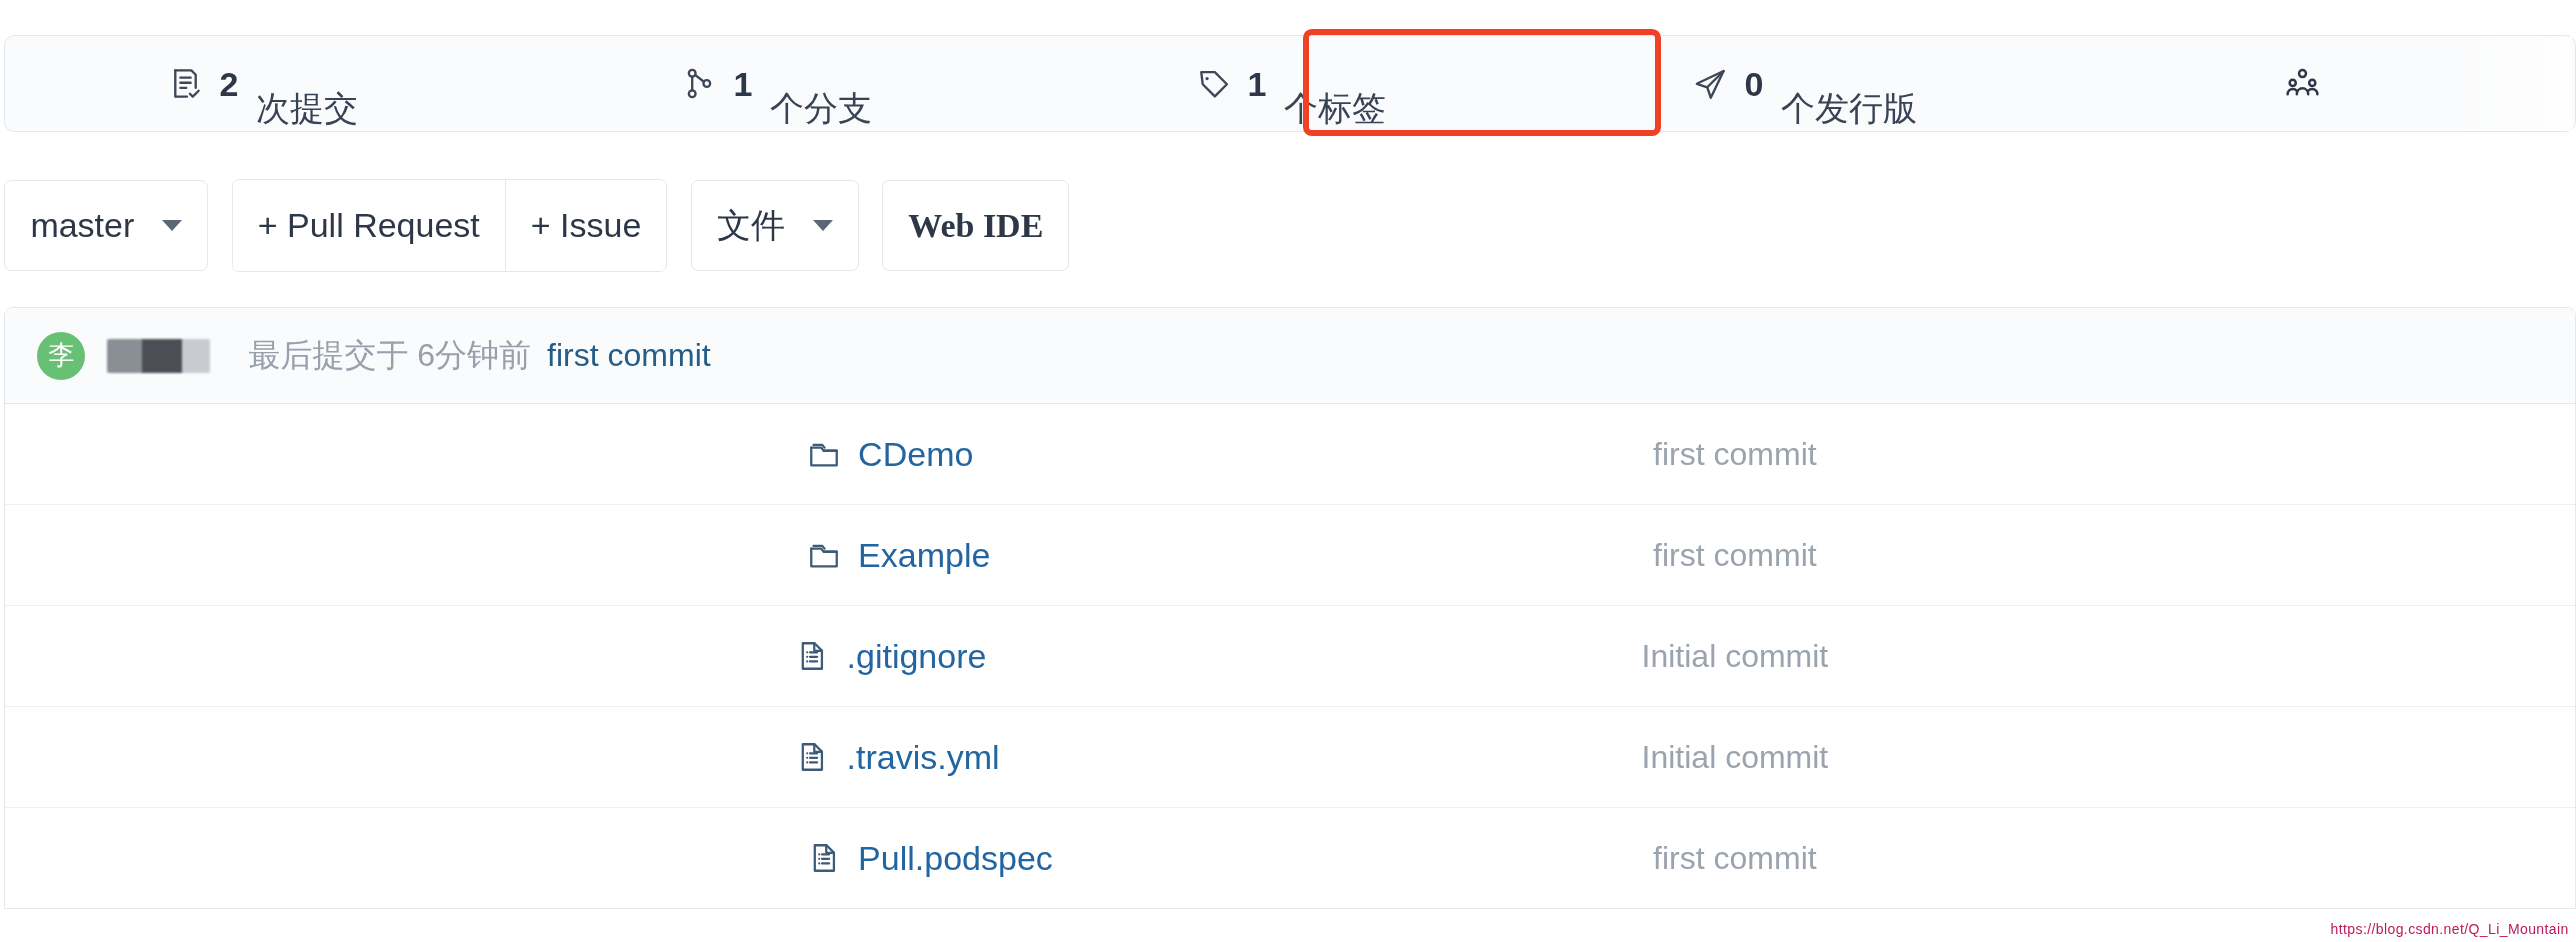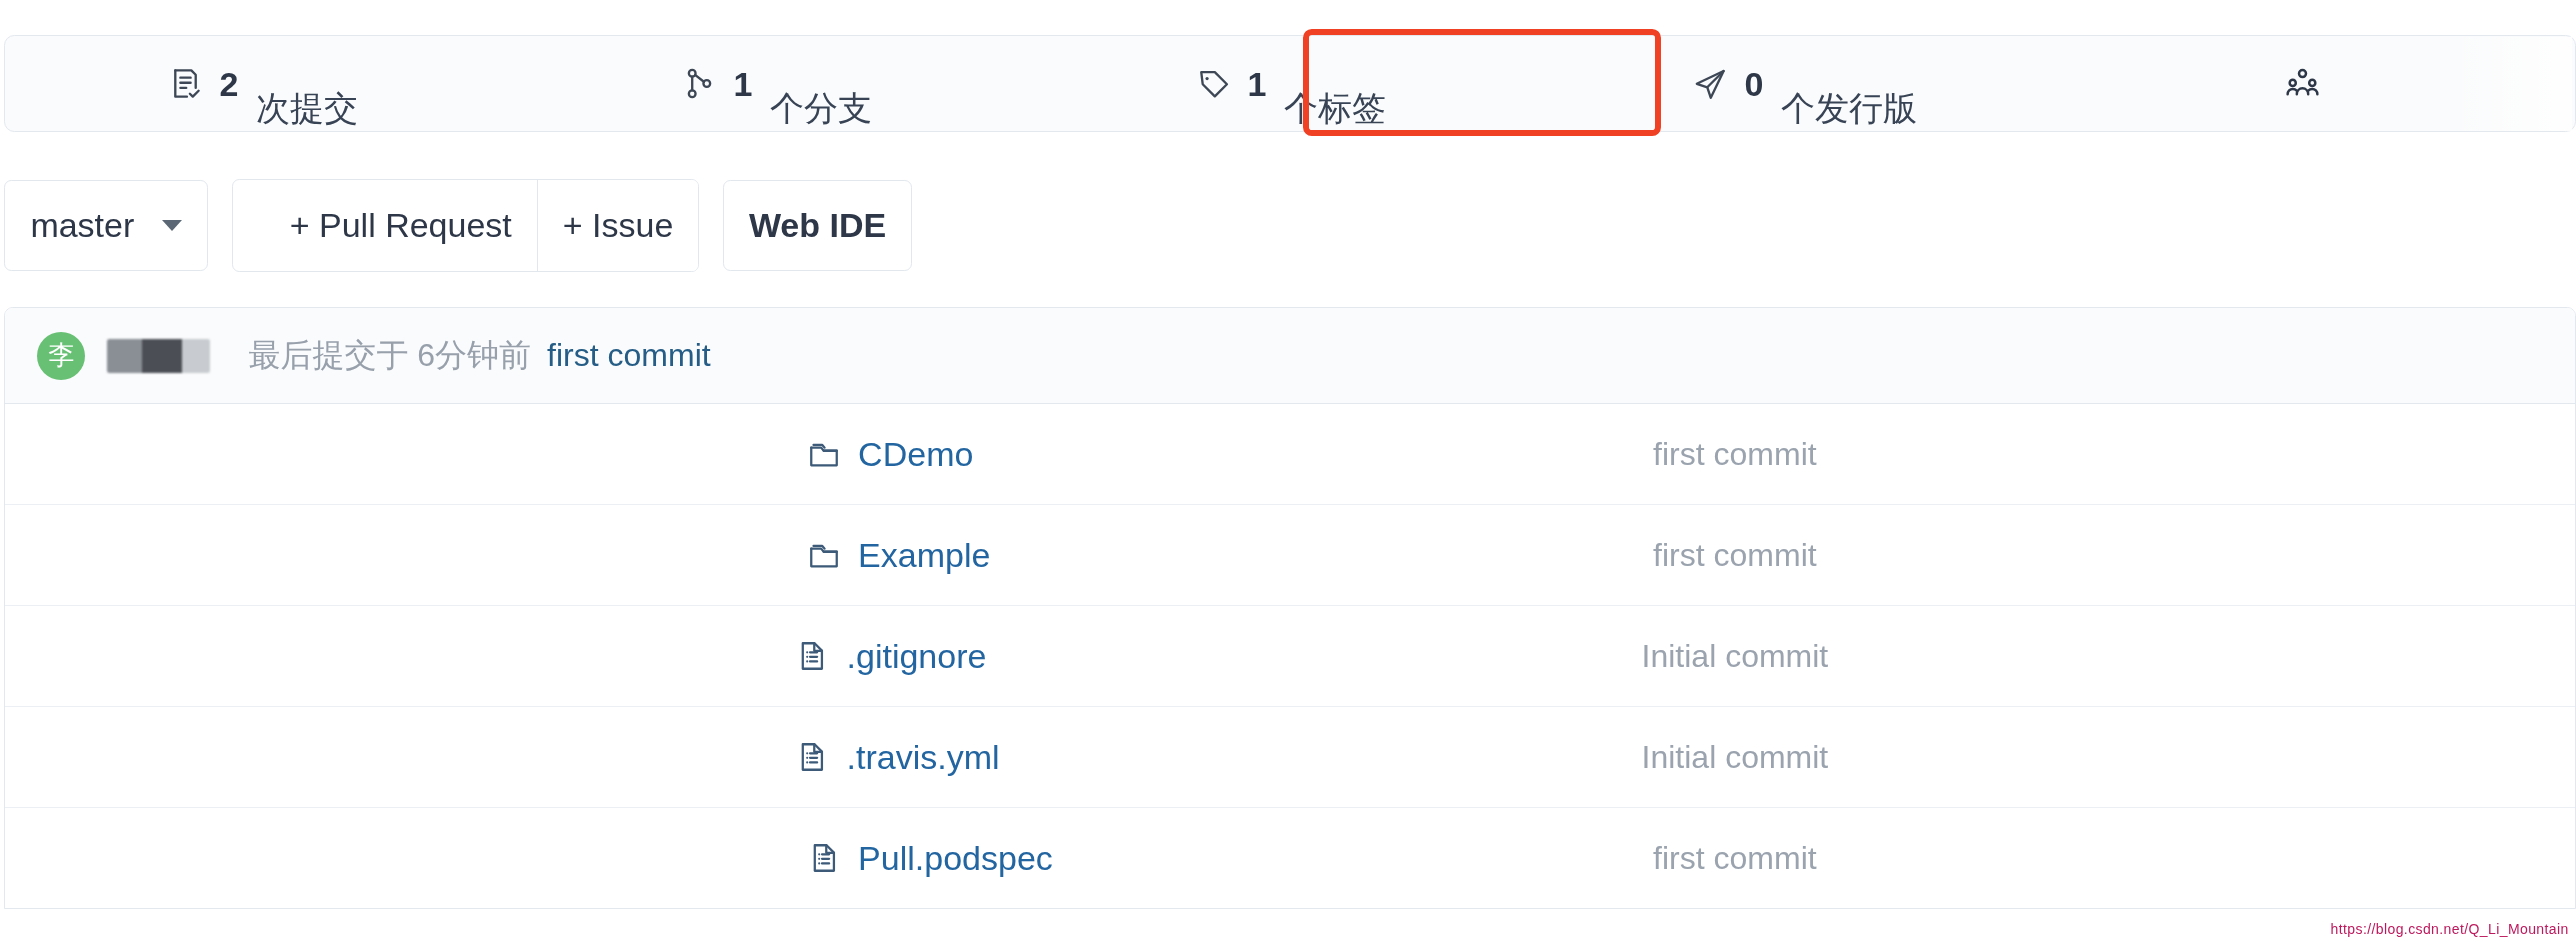--- a/index.html
+++ b/index.html
@@ -109,30 +109,29 @@
     border-radius: 7.3px;
     display: inline-flex;
     align-items: center;
     justify-content: center;
     gap: 25px;
     font-size: 34px;
     color: #2d3748;
     cursor: pointer;
     white-space: nowrap;
   }
-  .btn.strong { font-weight: bold; }
+  .btn.strong { font-weight: bold; font-family: Liberation Serif, serif; }
   .btn-group {
     display: inline-flex;
     align-items: stretch;
     border: 1.5px solid #e1e7ed;
     border-radius: 7.3px;
     background: #ffffff;
     overflow: hidden;
     height: 91px;
-    padding-left: 32px;
   }
   .btn-group .btn {
     border: none;
     border-radius: 0;
     height: 100%;
   }
   .btn-group .btn + .btn {
     border-left: 1.5px solid #e1e7ed;
   }
   .caret {
@@ -350,20 +349,24 @@
     <div class="btn">
       <span>master</span>
       <span class="caret"></span>
     </div>
 
     <div class="btn-group">
       <div class="btn">+ Pull Request</div>
       <div class="btn">+ Issue</div>
     </div>
 
+    <div class="btn">
+      <span>文件</span>
+      <span class="caret"></span>
+    </div>
 
     <div class="btn strong">Web IDE</div>
 
   </div>
 
   <div class="file-table">
 
     <div class="commit-head">
       <span class="avatar">李</span>
       <span class="redacted"></span>

